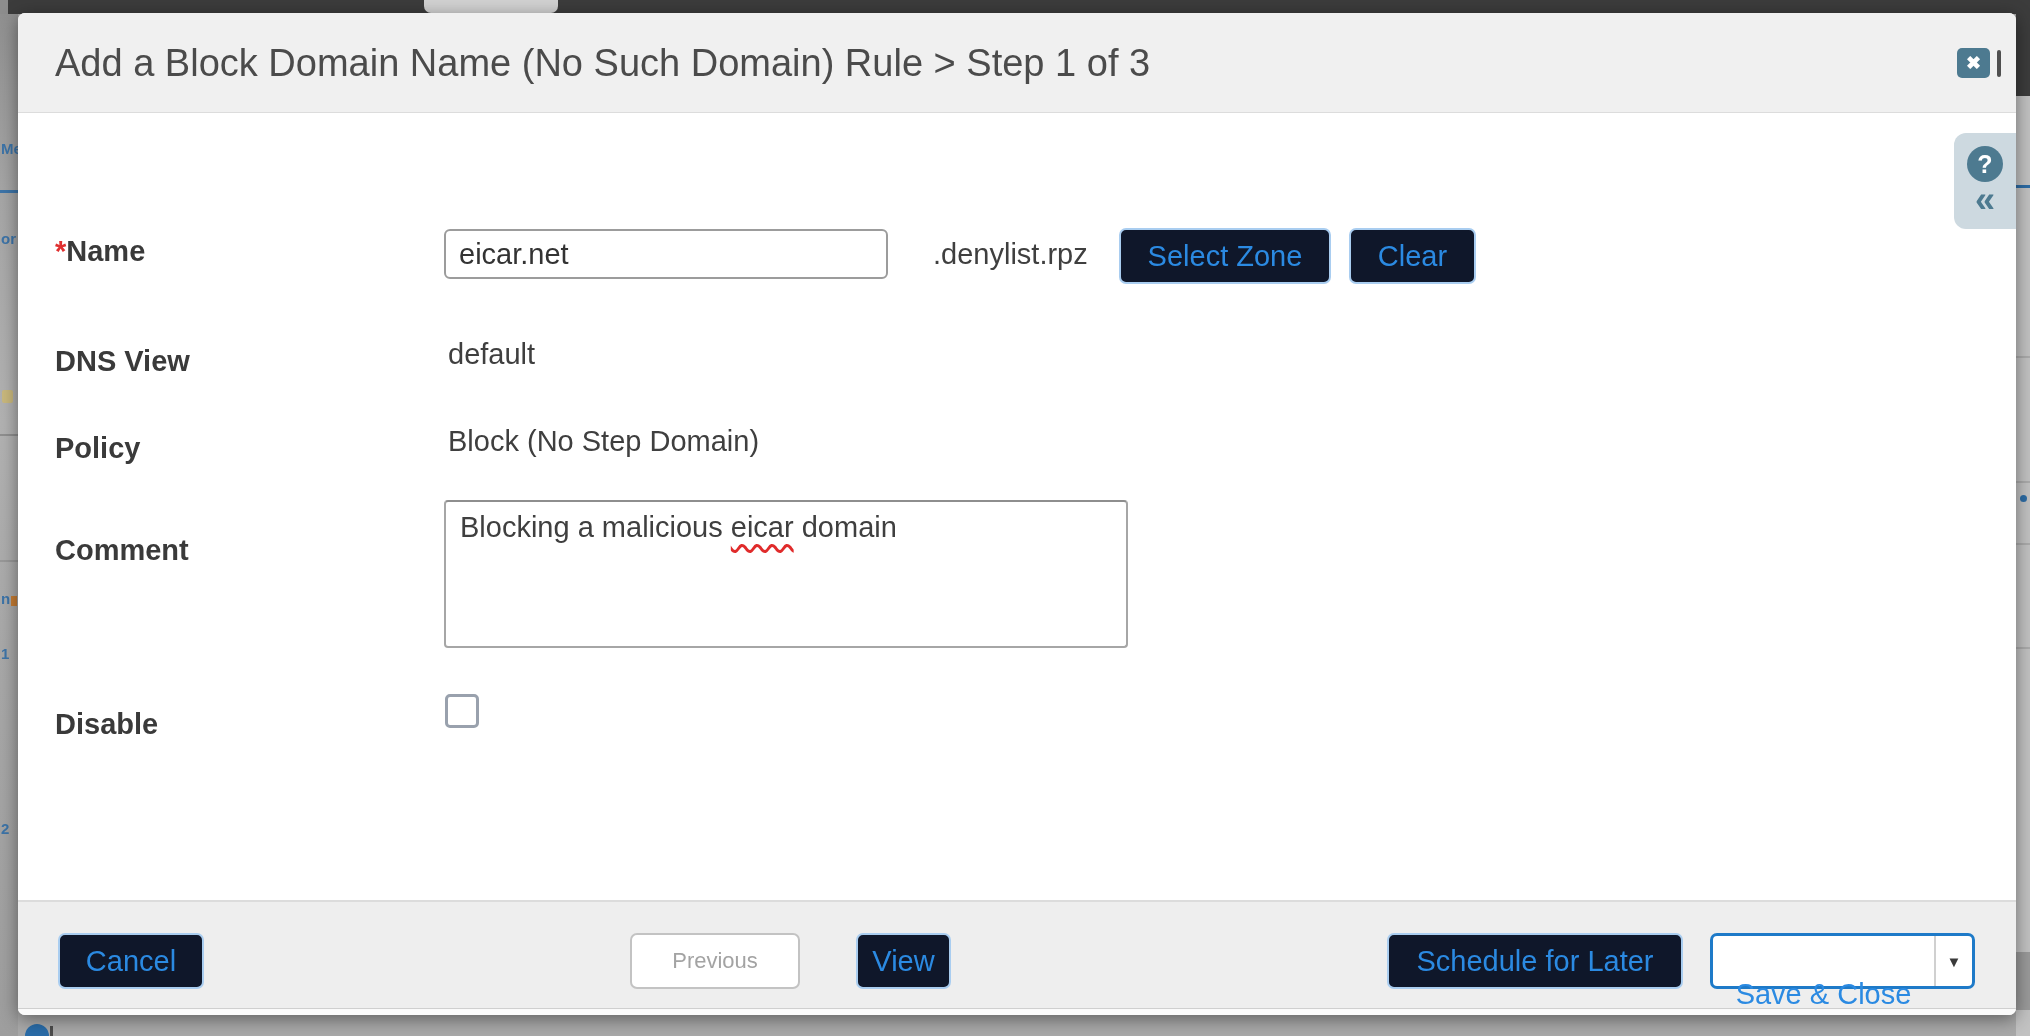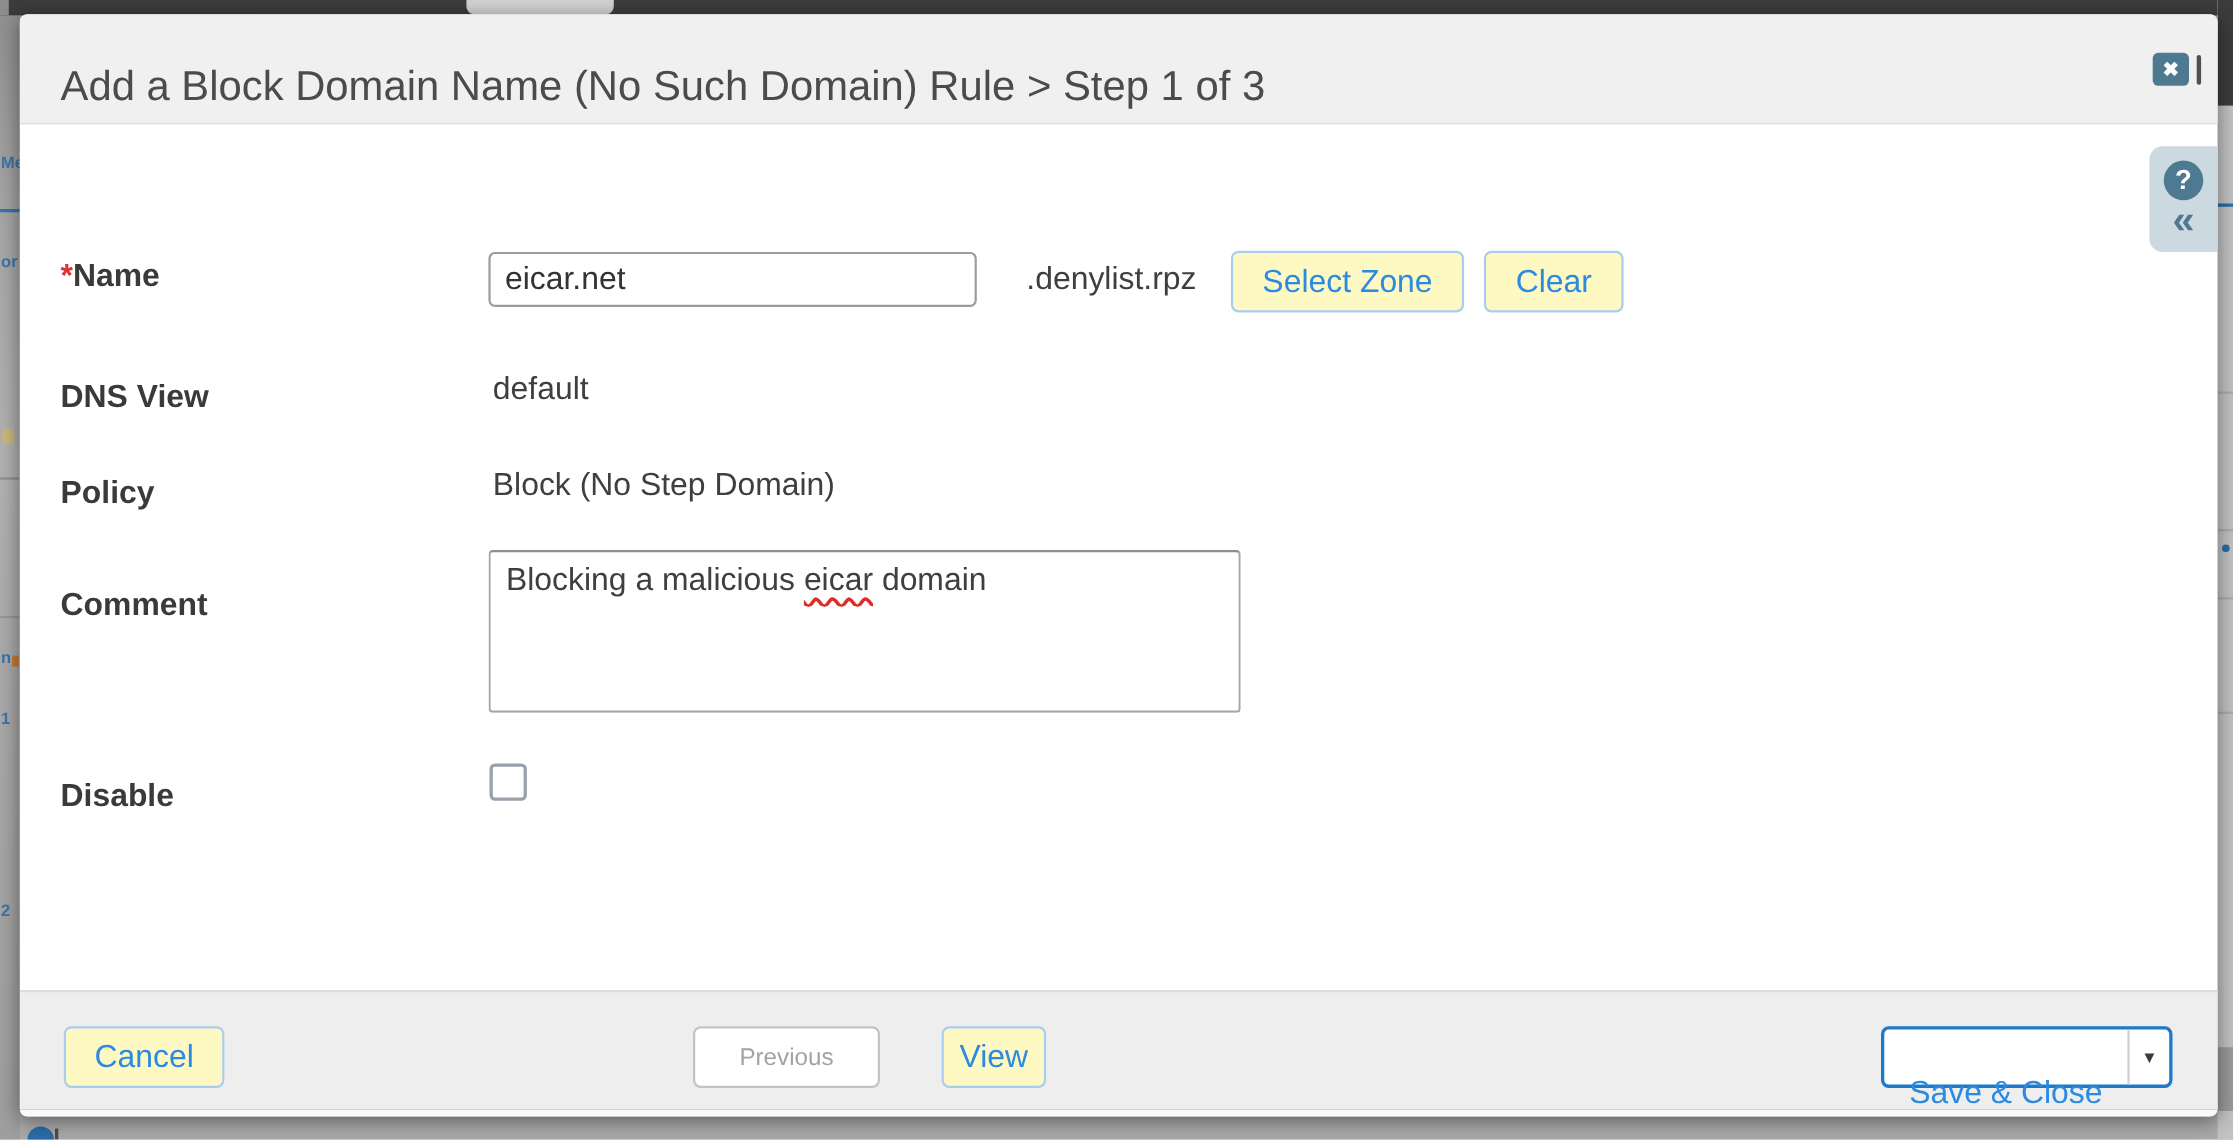--- a/index.html
+++ b/index.html
@@ -31,40 +31,40 @@
   .rs-dark-band { position:absolute; left:0; top:952px; width:14px; height:58px; background:#9a9a9a; }
 
   .bottom-globe { position:absolute; left:25px; top:1024px; width:24px; height:24px; border-radius:50%; background:#2a6ca8; }
   .bottom-tick { position:absolute; left:50px; top:1026px; width:3px; height:10px; background:#4c4c4c; }
 
   
   .dialog { position:absolute; left:18px; top:13px; width:1998px; height:1002px; background:#ffffff;
     border-radius:7px; box-shadow:0 4px 18px rgba(0,0,0,0.45); overflow:hidden; }
 
   .titlebar { position:absolute; left:0; top:0; width:100%; height:100px; background:#f0f0f0; border-bottom:1px solid #dcdcdc; }
-  .title { position:absolute; left:37px; top:16px; height:100px; line-height:100px; font-size:38px; color:#4b4b4b; white-space:nowrap; }
+  .title { position:absolute; left:37px; top:0; height:100px; line-height:100px; font-size:38px; color:#4b4b4b; white-space:nowrap; }
   .close-btn { position:absolute; left:1939px; top:35px; width:33px; height:30px; background:#4d7a90; border-radius:5px;
     color:#ffffff; font-size:18px; font-weight:bold; text-align:center; line-height:30px; cursor:pointer; }
   .clipped-icon { position:absolute; left:1979px; top:37px; width:4px; height:27px; background:#4f4f4f; border-radius:2px; }
 
   .side-toolbar { position:absolute; right:0; top:120px; width:62px; height:96px; background:#cdd9e0; border-radius:12px 0 0 12px;
     display:flex; flex-direction:column; align-items:center; justify-content:center; gap:2px; }
   .help-circle { width:36px; height:36px; border-radius:50%; background:#4d7a90; color:#ffffff; font-size:25px; font-weight:bold;
     text-align:center; line-height:36px; cursor:pointer; }
   .collapse-glyph { color:#4d7a90; font-size:36px; font-weight:bold; line-height:0.9; cursor:pointer; }
 
   .field-label { position:absolute; left:37px; font-size:29px; font-weight:bold; color:#3a3a3a; white-space:nowrap; }
   .req { color:#e03131; font-weight:bold; }
   .field-value { position:absolute; font-size:29px; color:#3f3f3f; white-space:nowrap; }
 
   .name-input { position:absolute; left:426px; top:216px; width:444px; height:50px; border:2px solid #9c9c9c; border-radius:6px;
     font-family:"Liberation Sans", sans-serif; font-size:29px; color:#333333; padding:0 13px; background:#ffffff; }
   .zone-suffix { position:absolute; left:915px; top:216px; height:50px; line-height:50px; font-size:29px; color:#3f3f3f; }
 
-  .btn-blue { position:absolute; background:#fef9c3; border:2px solid #a9cdf0; border-radius:7px; color:#2b8ae2;
+  .btn-blue { position:absolute; background:#0f172a; border:2px solid #a9cdf0; border-radius:7px; color:#2b8ae2;
     font-family:"Liberation Sans", sans-serif; font-size:29px; text-align:center; cursor:pointer;
     display:flex; align-items:center; justify-content:center; }
   .btn-gray { position:absolute; background:#ffffff; border:2px solid #c3c3c3; border-radius:7px; color:#a3a3a3;
     font-family:"Liberation Sans", sans-serif; font-size:22px; display:flex; align-items:center; justify-content:center; }
   .select-zone-btn { left:1101px; top:215px; width:212px; height:56px; }
   .clear-btn { left:1331px; top:215px; width:127px; height:56px; }
 
   .comment-box { position:absolute; left:426px; top:487px; width:684px; height:148px; background:#ffffff;
     border:2px solid #a6a6a6; border-top-color:#8e8e8e; border-radius:4px; padding:9px 14px; font-size:29px; color:#3f3f3f;
     cursor:text; overflow:hidden; white-space:pre-wrap; }
@@ -171,20 +171,23 @@
   <div class="footer"></div>
   <div class="btn-blue cancel-btn">
     <span>Cancel</span>
   </div>
   <div class="btn-gray previous-btn">
     <span>Previous</span>
   </div>
   <div class="btn-blue next-btn">
     <span>View</span>
   </div>
+  <div class="btn-blue schedule-btn">
+    <span>Schedule for Later</span>
+  </div>
   <div class="save-close">
     <div class="save-close-main">
       <span>Save &amp; Close</span>
     </div>
     <div class="save-close-toggle">
       <span>▼</span>
     </div>
   </div>
   <div class="bottom-strip"></div>
 

